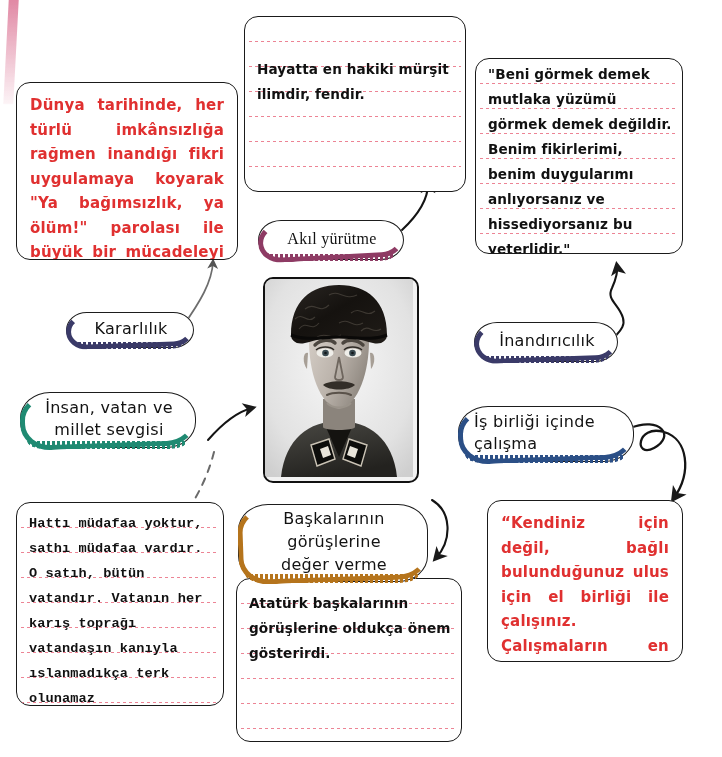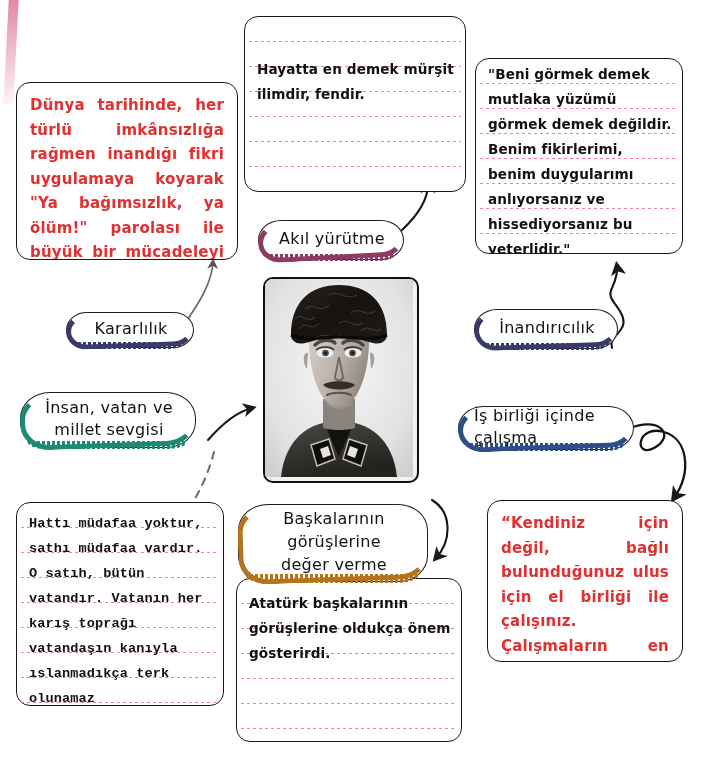--- a/index.html
+++ b/index.html
@@ -141,21 +141,21 @@
     <path d="M432,500 C452,512 452,540 436,558" fill="none" stroke="#141414" stroke-width="2.1" stroke-linecap="round" marker-end="url(#ah)"></path>
   </svg>
 
   <div class="card red" style="left:16px;top:82px;width:222px;height:178px;">
 
     <div class="txt">Dünya tarihinde, her türlü imkânsızlığa rağmen inandığı fikri uygulamaya koyarak "Ya bağımsızlık, ya ölüm!" parolası ile büyük bir mücadeleyi kazanmıştır.</div>
   </div>
 
   <div class="card" style="left:244px;top:16px;width:222px;height:176px;">
     <div class="rules"></div>
-    <div class="txt" style="padding-top:40px;">Hayatta en demek mürşit ilimdir, fendir.</div>
+    <div class="txt" style="padding-top:40px;">Hayatta en hakiki mürşit ilimdir, fendir.</div>
   </div>
 
   <div class="card" style="left:475px;top:58px;width:208px;height:196px;">
     <div class="rules"></div>
     <div class="txt" style="padding-top:3px;line-height:25px;">"Beni görmek demek mutlaka yüzümü görmek demek değildir. Benim fikirlerimi, benim duygularımı anlıyorsanız ve hissediyorsanız bu yeterlidir."</div>
   </div>
 
   <div class="card" style="left:16px;top:502px;width:208px;height:204px;">
     <div class="rules"></div>
     <div class="txt" style="padding-top:8px;font-family:Liberation Mono, monospace;">Hattı müdafaa yoktur, sathı müdafaa vardır. O satıh, bütün vatandır. Vatanın her karış toprağı vatandaşın kanıyla ıslanmadıkça terk olunamaz</div>
@@ -248,58 +248,58 @@
         <path d="M30,40 C38,32 42,46 50,38"></path>
         <path d="M74,44 C84,38 88,50 98,44"></path>
       </g>
       <path d="M26,56 C40,62 58,58 74,58 C90,58 108,62 122,56" stroke="#0a0908" stroke-width="3" fill="none"></path>
 
       <rect width="148" height="198" fill="none"></rect>
       <rect width="148" height="198" fill="url(#bgv)" opacity="0"></rect>
     </svg>
   </div>
 
-  <div class="pill" style="left:258px;top:220px;width:146px;height:40px;">
+  <div class="pill" style="left:258px;top:220px;width:146px;height:40px;font-family:Liberation Serif, serif;">
     <span class="ring"></span>
     <span class="sweep" style="border-left-color:#8e3b64;border-bottom-color:#8e3b64;
           border-top-color:transparent;border-right-color:transparent;
           transform:rotate(-3deg);"></span>
     <span class="sweepdots" style="background:#8e3b64;"></span>
     <span class="plabel">Akıl yürütme</span>
   </div>
 
   <div class="pill" style="left:66px;top:312px;width:128px;height:36px;">
     <span class="ring"></span>
     <span class="sweep" style="border-left-color:#3a3a68;border-bottom-color:#3a3a68;
           border-top-color:transparent;border-right-color:transparent;
           transform:rotate(-2deg);"></span>
     <span class="sweepdots" style="background:#3a3a68;"></span>
     <span class="plabel">Kararlılık</span>
   </div>
 
-  <div class="pill" style="left:474px;top:309px;width:144px;height:40px;justify-content:center;">
+  <div class="pill" style="left:474px;top:322px;width:144px;height:40px;justify-content:center;">
     <span class="ring"></span>
     <span class="sweep" style="border-left-color:#3a3a68;border-bottom-color:#3a3a68;
           border-top-color:transparent;border-right-color:transparent;
           transform:rotate(-2deg);"></span>
     <span class="sweepdots" style="background:#3a3a68;"></span>
     <span class="plabel">İnandırıcılık</span>
   </div>
 
   <div class="pill" style="left:20px;top:392px;width:176px;height:56px;line-height:22px;">
     <span class="ring"></span>
     <span class="sweep" style="border-left-color:#1f8a72;border-bottom-color:#1f8a72;
           border-top-color:transparent;border-right-color:transparent;
           transform:rotate(-2deg);"></span>
     <span class="sweepdots" style="background:#1f8a72;height:8px;"></span>
     <span class="plabel" style="white-space:pre-line;">İnsan, vatan ve
 millet sevgisi</span>
   </div>
 
-  <div class="pill" style="left:458px;top:406px;width:176px;height:44px;line-height:22px;
+  <div class="pill" style="left:458px;top:406px;width:176px;height:56px;line-height:22px;
        justify-content:flex-start;text-align:left;">
     <span class="ring"></span>
     <span class="sweep" style="border-left-color:#2b4f86;border-bottom-color:#2b4f86;
           border-top-color:transparent;border-right-color:transparent;
           transform:rotate(-2deg);"></span>
     <span class="sweepdots" style="background:#2b4f86;height:8px;"></span>
     <span class="plabel" style="white-space:pre-line;">İş birliği içinde
 çalışma</span>
   </div>
 

